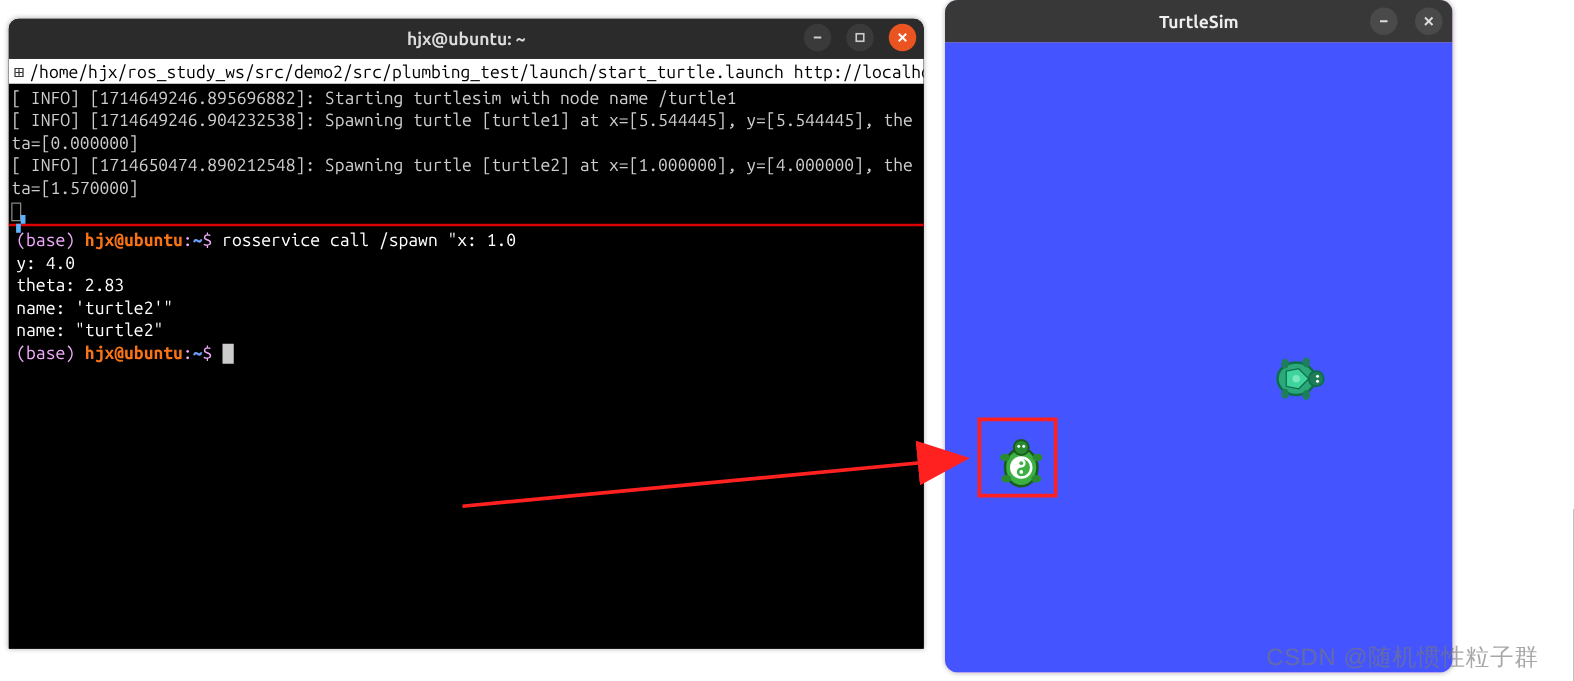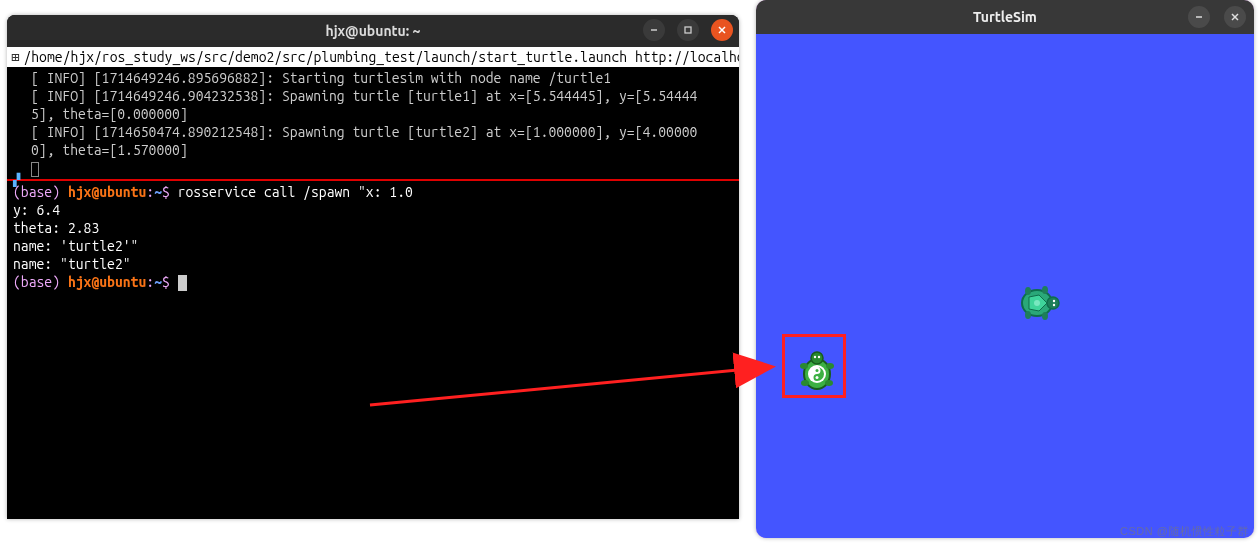--- a/index.html
+++ b/index.html
@@ -75,21 +75,21 @@
     padding: 1px 4px;
     font-size: 14px;
     white-space: nowrap;
     display: flex;
     align-items: center;
     gap: 4px;
   }
   .path-bar .ic { color: #333; }
 
   .log-block {
-    padding: 2px 24px;
+    padding: 2px 2px;
     white-space: pre-wrap;
     word-break: break-all;
   }
   .cursor-box {
     display: inline-block;
     width: 8px;
     height: 15px;
     border: 1px solid #888;
     vertical-align: middle;
   }
@@ -131,21 +131,21 @@
     height: 16px;
     background: #cccccc;
     vertical-align: middle;
   }
 
   
   .turtlesim-window {
     position: absolute;
     left: 756px;
     top: 0px;
-    width: 498px;
+    width: 406px;
     height: 538px;
     background: #f0abfc;
     border-radius: 10px;
     overflow: hidden;
     box-shadow: 0 0 4px rgba(0,0,0,0.3);
   }
   .ts-titlebar {
     height: 34px;
     background: #383838;
     display: flex;
@@ -197,25 +197,25 @@
     height: 64px;
   }
 
   .arrow {
     position: absolute;
     pointer-events: none;
   }
 
   .watermark {
     position: absolute;
-    right: 10px;
+    right: 28px;
     bottom: 6px;
     color: rgba(120,120,120,0.65);
     font-family: sans-serif;
-    font-size: 11px;
+    font-size: 19px;
     letter-spacing: 0.5px;
   }
 </style>
 </head>
 <body>
 
 <div class="terminal-window">
   <div class="term-titlebar">
     <span class="term-title">hjx@ubuntu: ~</span>
     <div class="win-controls">
@@ -245,21 +245,21 @@
     <div class="log-block"><span>[ INFO] [1714649246.895696882]: Starting turtlesim with node name /turtle1</span>
 <span>[ INFO] [1714649246.904232538]: Spawning turtle [turtle1] at x=[5.544445], y=[5.544445], theta=[0.000000]</span>
 <span>[ INFO] [1714650474.890212548]: Spawning turtle [turtle2] at x=[1.000000], y=[4.000000], theta=[1.570000]</span>
 <span class="cursor-box"></span></div>
 
     <div class="red-bar">
       <span class="sq-icon">▞</span>
     </div>
 
     <div class="prompt-block"><span class="p-base">(base) </span><span class="p-user">hjx@ubuntu</span><span class="p-base">:</span><span class="p-path">~</span><span class="p-base">$ </span><span class="p-cmd">rosservice call /spawn "x: 1.0</span>
-<span class="p-cmd">y: 6.4</span>
+<span class="p-cmd">y: 4.0</span>
 <span class="p-cmd">theta: 2.83</span>
 <span class="p-cmd">name: 'turtle2'"</span>
 <span class="p-out">name: "turtle2"</span>
 <span class="p-base">(base) </span><span class="p-user">hjx@ubuntu</span><span class="p-base">:</span><span class="p-path">~</span><span class="p-base">$ </span><span class="block-cursor"></span></div>
   </div>
 </div>
 
 <div class="turtlesim-window">
   <div class="ts-titlebar">
     <span class="ts-title">TurtleSim</span>

